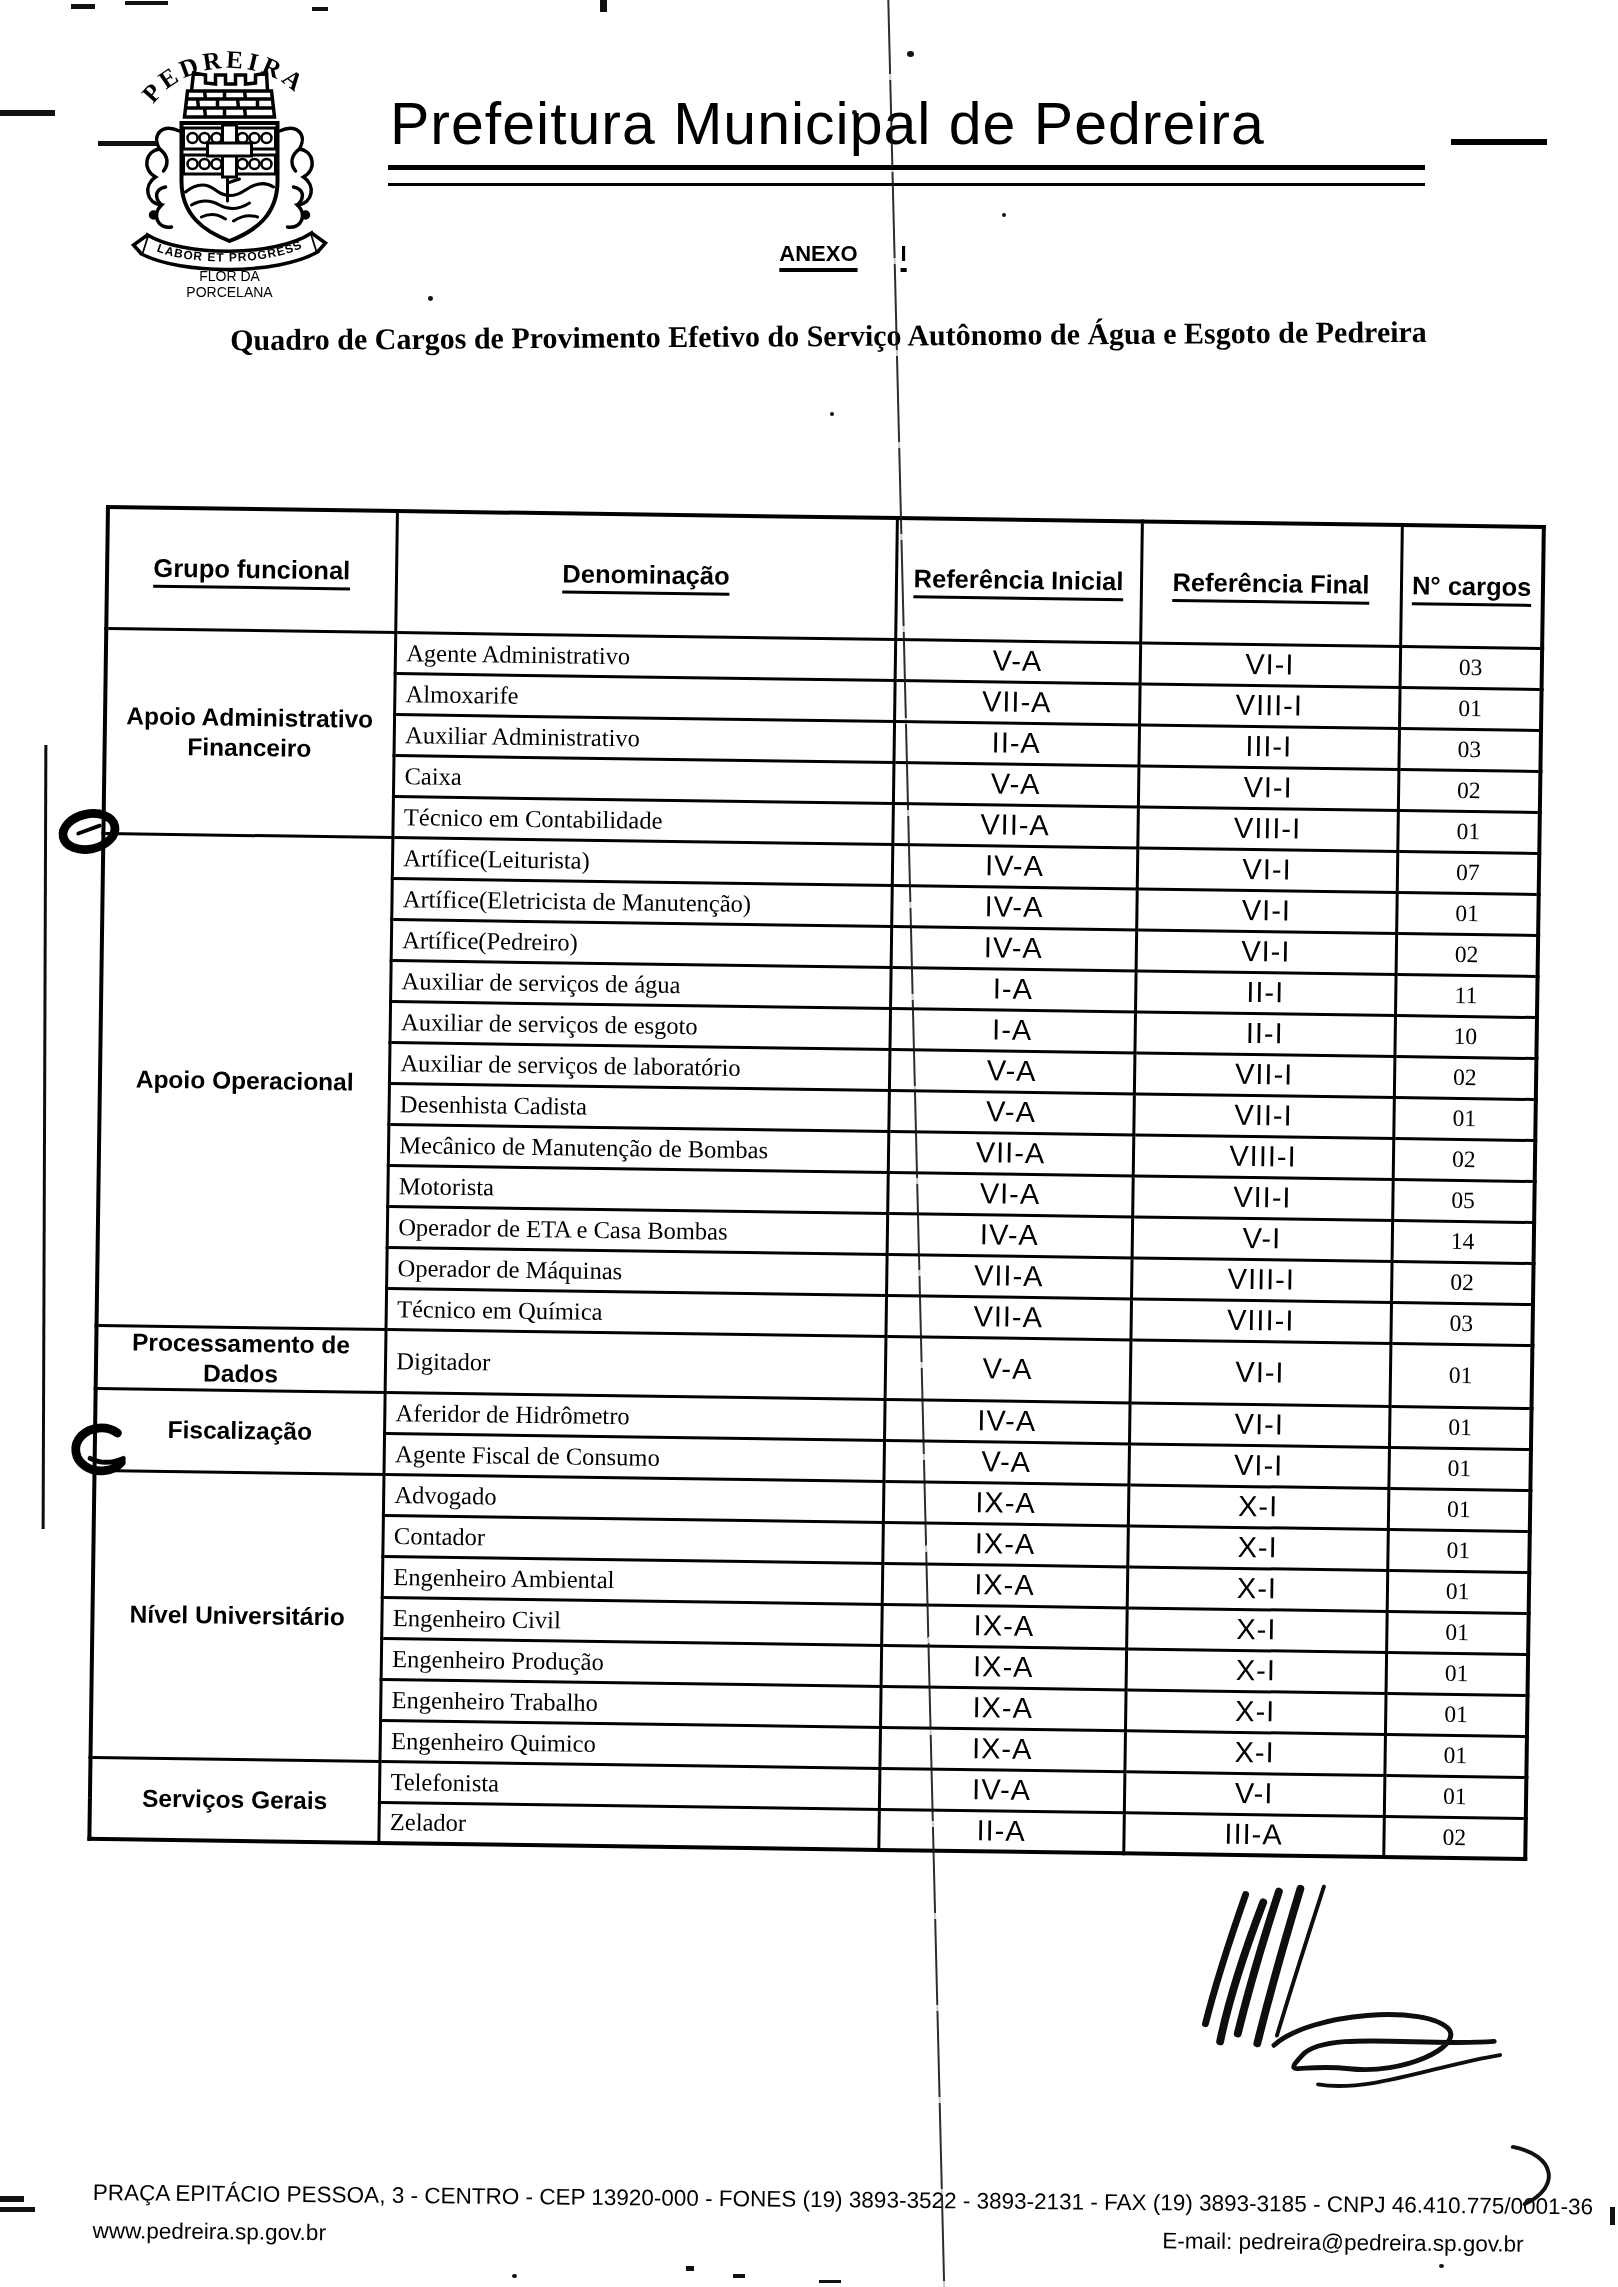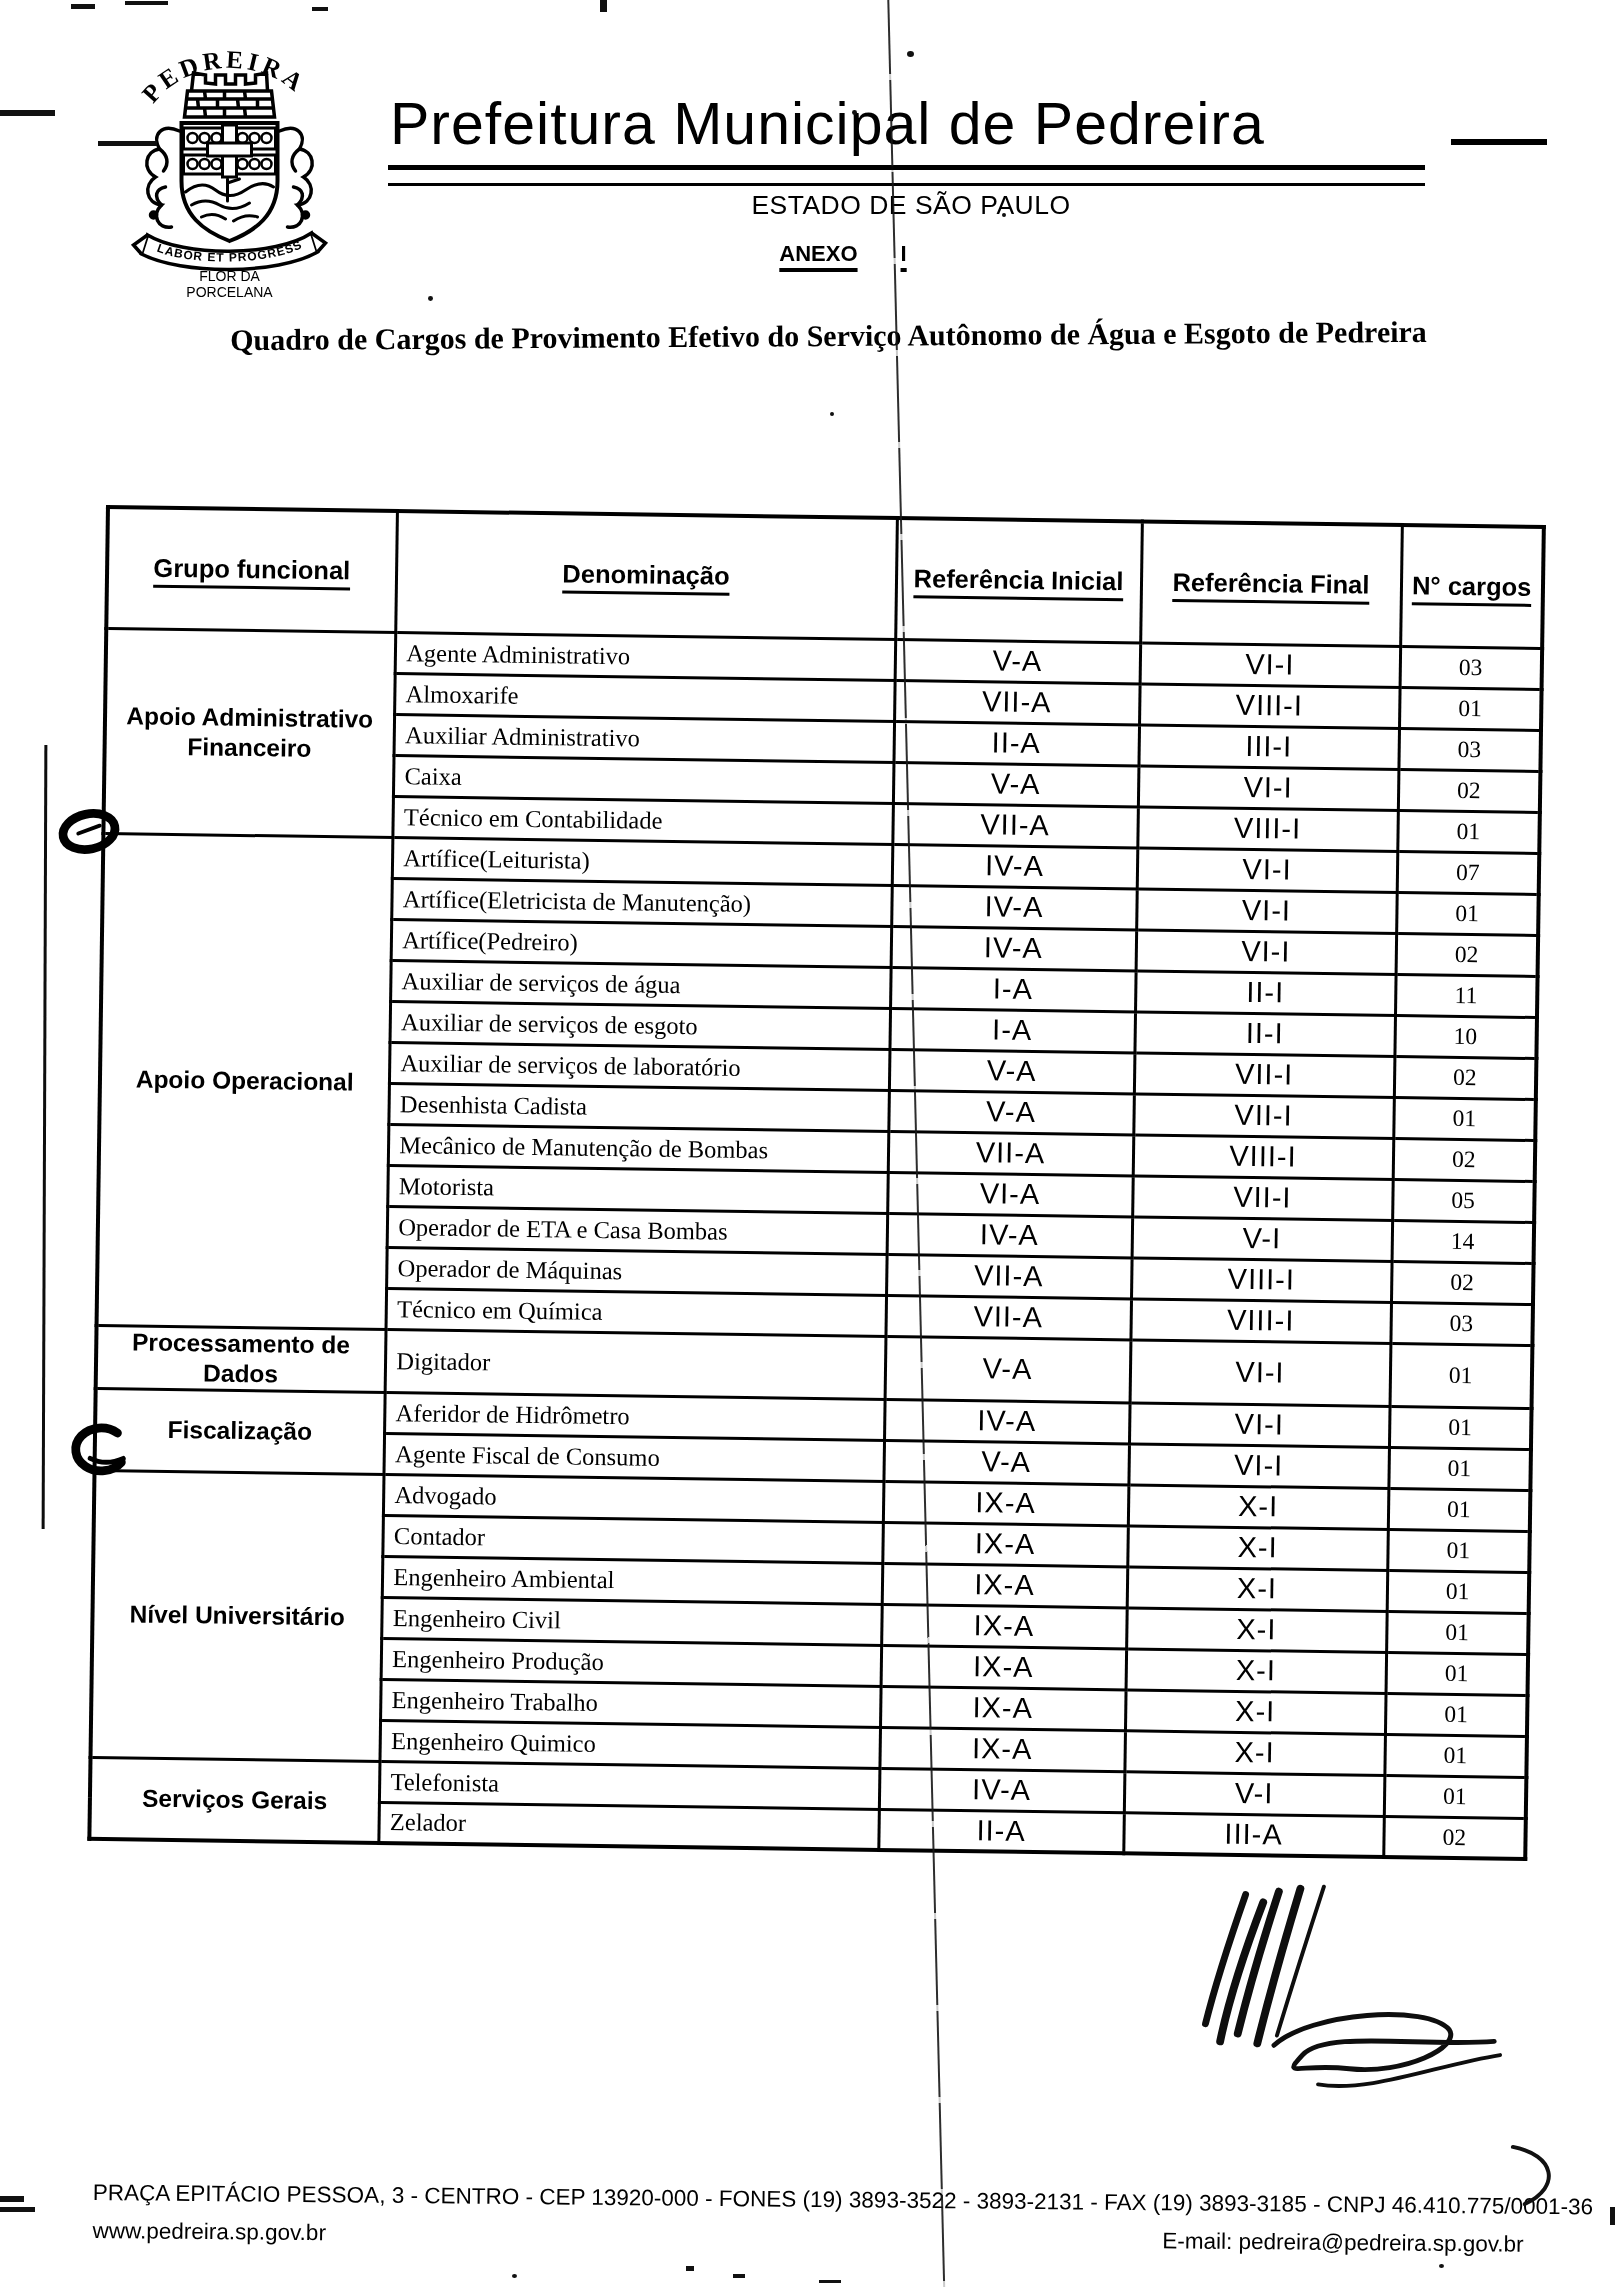--- a/index.html
+++ b/index.html
@@ -151,21 +151,20 @@
         <textPath href="#ribbonPath" startOffset="2%">LABOR ET PROGRESSVS</textPath>
       </text>
     </g>
     <text x="120" y="252" text-anchor="middle" font-size="14" font-family="Liberation Sans, sans-serif" fill="#000">FLOR DA</text>
     <text x="120" y="268" text-anchor="middle" font-size="14" font-family="Liberation Sans, sans-serif" fill="#000">PORCELANA</text>
   </svg>
 
   <div id="org-name">Prefeitura Municipal de Pedreira</div>
   <div id="org-underline"></div>
   <div id="org-dash"></div>
-  <div id="state-line">ESTADO DE SÃO PAULO</div>
   <div id="annex">
     <span>ANEXO</span><span class="gap"></span><span>I</span>
   </div>
   <div id="doc-title">Quadro de Cargos de Provimento Efetivo do Serviço Autônomo de Água e Esgoto de Pedreira</div>
 
   <div id="table-wrap">
     <table class="doc-table">
       <colgroup>
         <col style="width:289px">
           <col style="width:500px">

